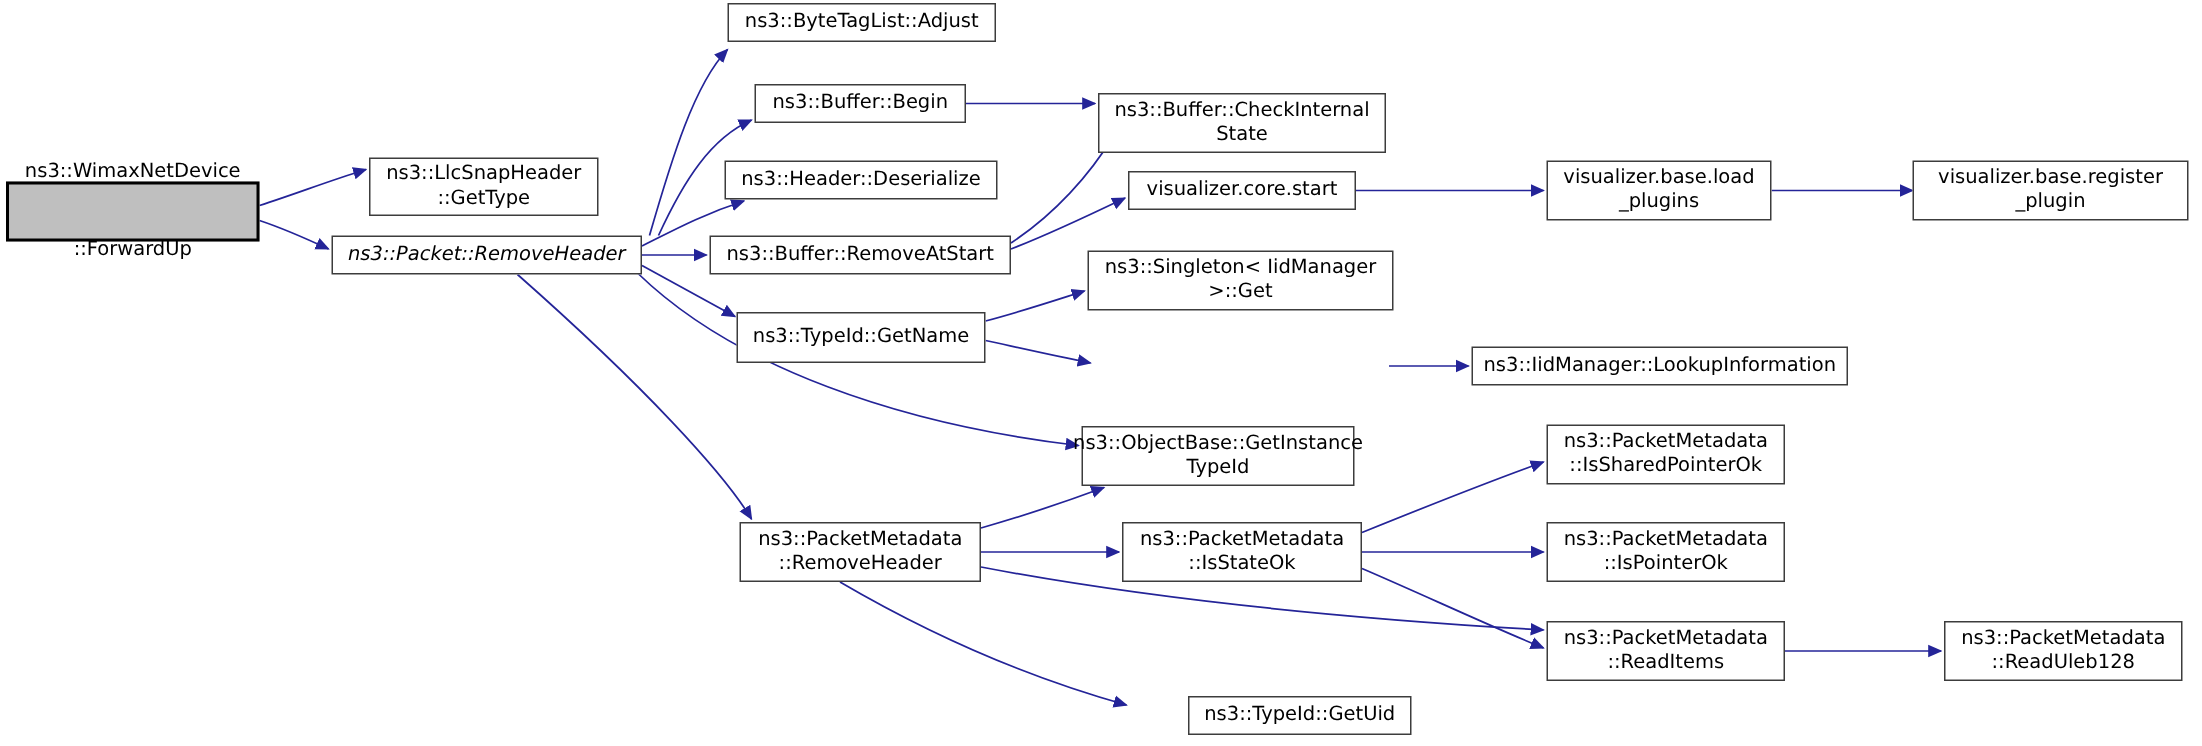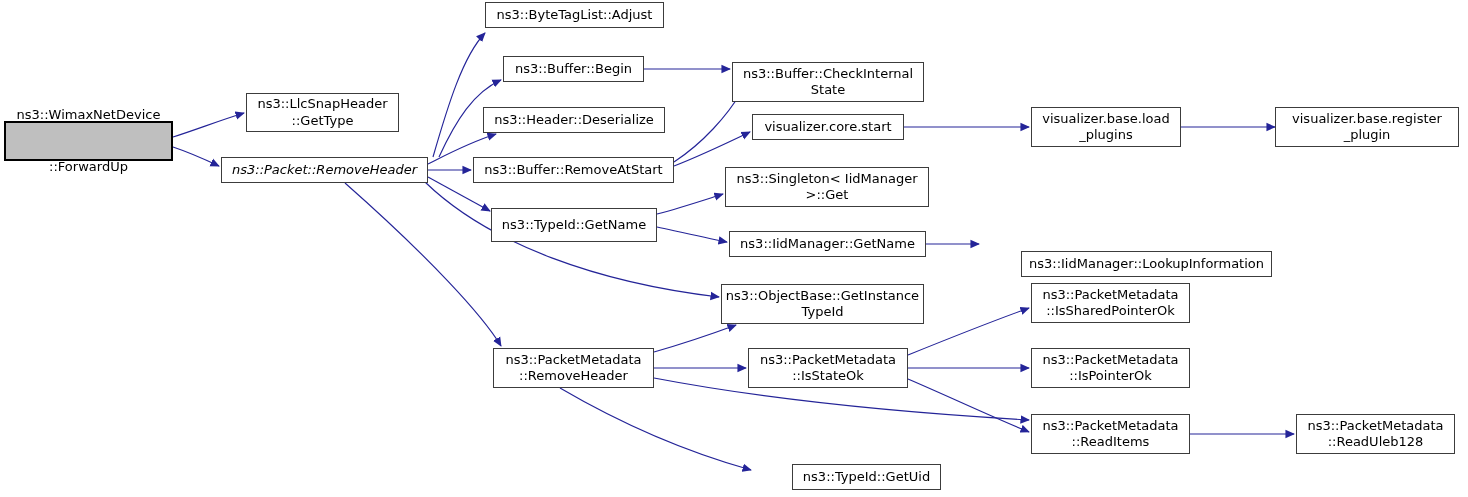--- a/index.html
+++ b/index.html
@@ -86,21 +86,21 @@
       <path d="M908,355 C950,338 990,322 1029,308" class="edge" marker-end="url(#arrowhead)"></path>
       <path d="M908,368 C948,368 988,368 1029,368" class="edge" marker-end="url(#arrowhead)"></path>
       <path d="M908,379 C950,397 990,416 1029,432" class="edge" marker-end="url(#arrowhead)"></path>
       <path d="M1190,434 C1224,434 1257,434 1294,434" class="edge" marker-end="url(#arrowhead)"></path>
     </svg>
 
 <div class="node highlight" style="left: 4px; top: 121px; width: 169px; height: 40px;">
       <span>ns3::WimaxNetDevice</span>
       <span>::ForwardUp</span>
     </div>
-    <div class="node" style="left: 246px; top: 93px; width: 153px; height: 39px;">
+    <div class="node" style="left: 246px; top: 105px; width: 153px; height: 39px;">
       <span>ns3::LlcSnapHeader</span>
       <span>::GetType</span>
     </div>
     <div class="node" style="left: 221px; top: 157px; width: 207px; height: 26px; font-style: italic;">
       <span>ns3::Packet::RemoveHeader</span>
     </div>
     <div class="node" style="left: 485px; top: 2px; width: 179px; height: 26px;">
       <span>ns3::ByteTagList::Adjust</span>
     </div>
     <div class="node" style="left: 503px; top: 56px; width: 141px; height: 26px;">
@@ -119,35 +119,32 @@
     <div class="node" style="left: 473px; top: 157px; width: 201px; height: 26px;">
       <span>ns3::Buffer::RemoveAtStart</span>
     </div>
     <div class="node" style="left: 725px; top: 167px; width: 204px; height: 40px;">
       <span>ns3::Singleton&lt; IidManager</span>
       <span>&gt;::Get</span>
     </div>
     <div class="node" style="left: 491px; top: 208px; width: 166px; height: 34px;">
       <span>ns3::TypeId::GetName</span>
     </div>
-    <div class="node" style="left: 729px; top: 231px; width: 197px; height: 26px;">
-      <span>ns3::IidManager::GetName</span>
-    </div>
-    <div class="node" style="left: 1021px; top: 231px; width: 251px; height: 26px; margin-top: 20px;">
+    <div class="node" style="left: 981px; top: 231px; width: 251px; height: 26px;">
       <span>ns3::IidManager::LookupInformation</span>
     </div>
     <div class="node" style="left: 1031px; top: 107px; width: 150px; height: 40px;">
       <span>visualizer.base.load</span>
       <span>_plugins</span>
     </div>
     <div class="node" style="left: 1275px; top: 107px; width: 184px; height: 40px;">
       <span>visualizer.base.register</span>
       <span>_plugin</span>
     </div>
-    <div class="node" style="left: 721px; top: 284px; width: 203px; height: 40px;">
+    <div class="node" style="left: 721px; top: 284px; width: 182px; height: 40px;">
       <span>ns3::ObjectBase::GetInstance</span>
       <span>TypeId</span>
     </div>
     <div class="node" style="left: 493px; top: 348px; width: 161px; height: 40px;">
       <span>ns3::PacketMetadata</span>
       <span>::RemoveHeader</span>
     </div>
     <div class="node" style="left: 748px; top: 348px; width: 160px; height: 40px;">
       <span>ns3::PacketMetadata</span>
       <span>::IsStateOk</span>

